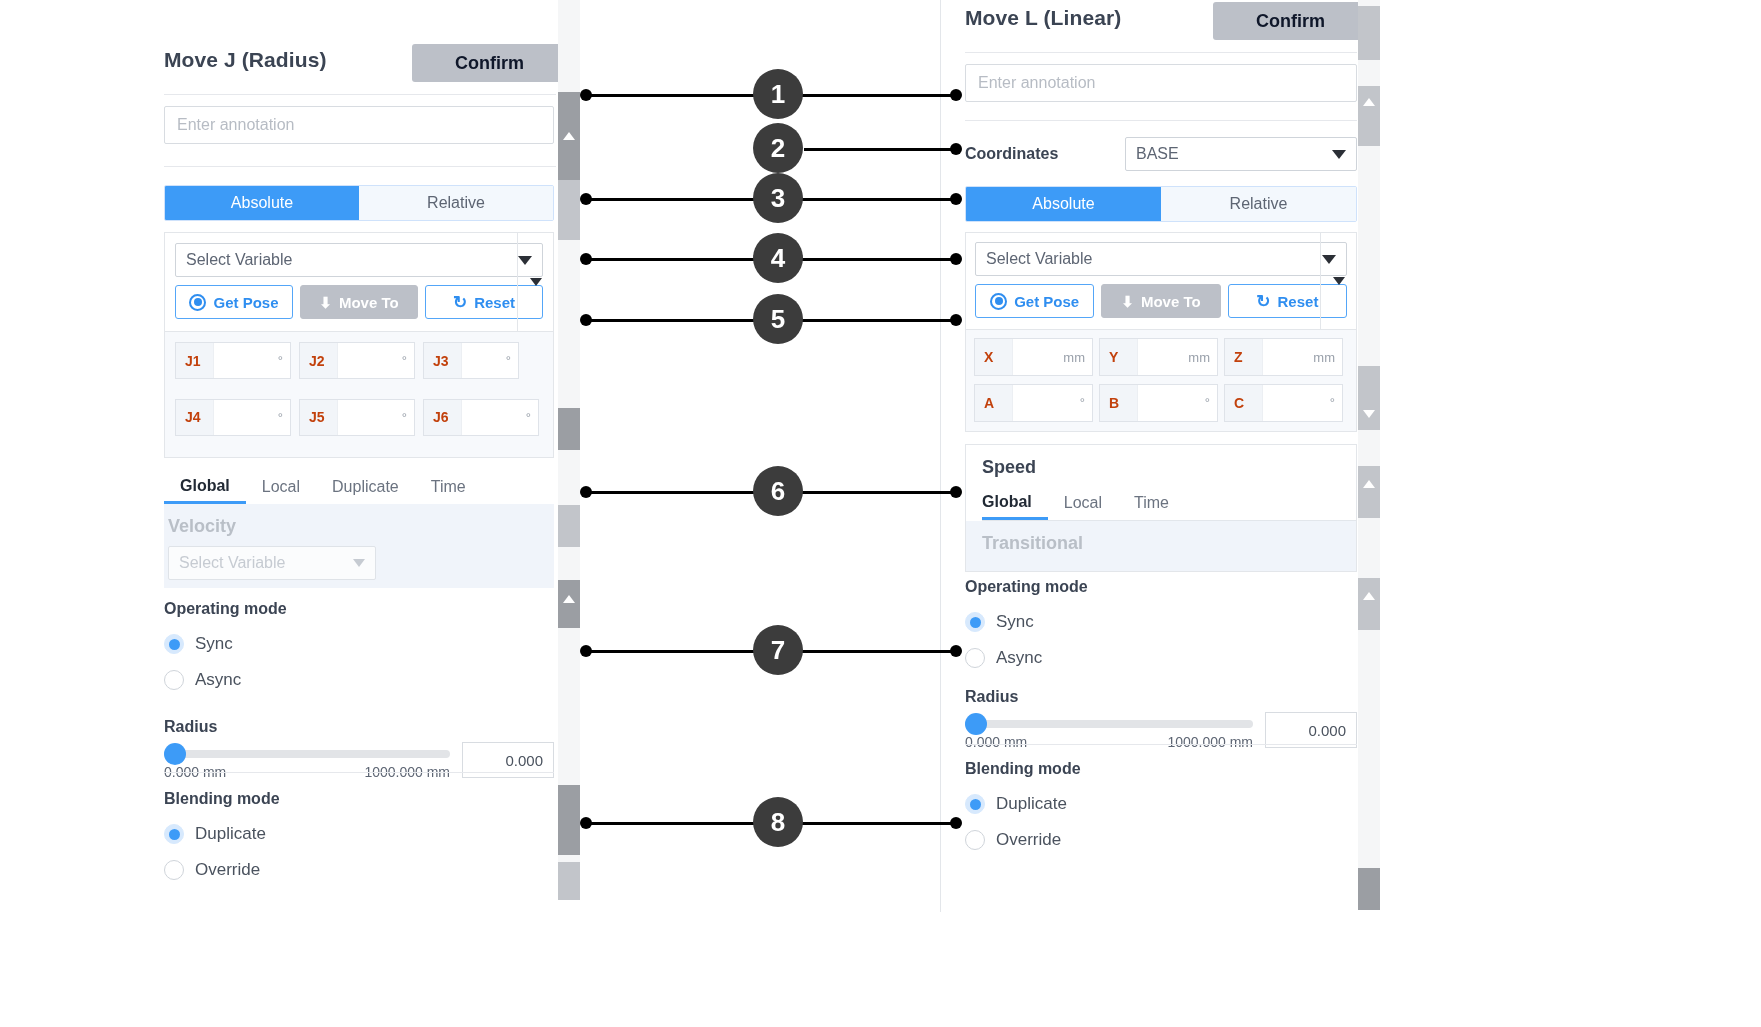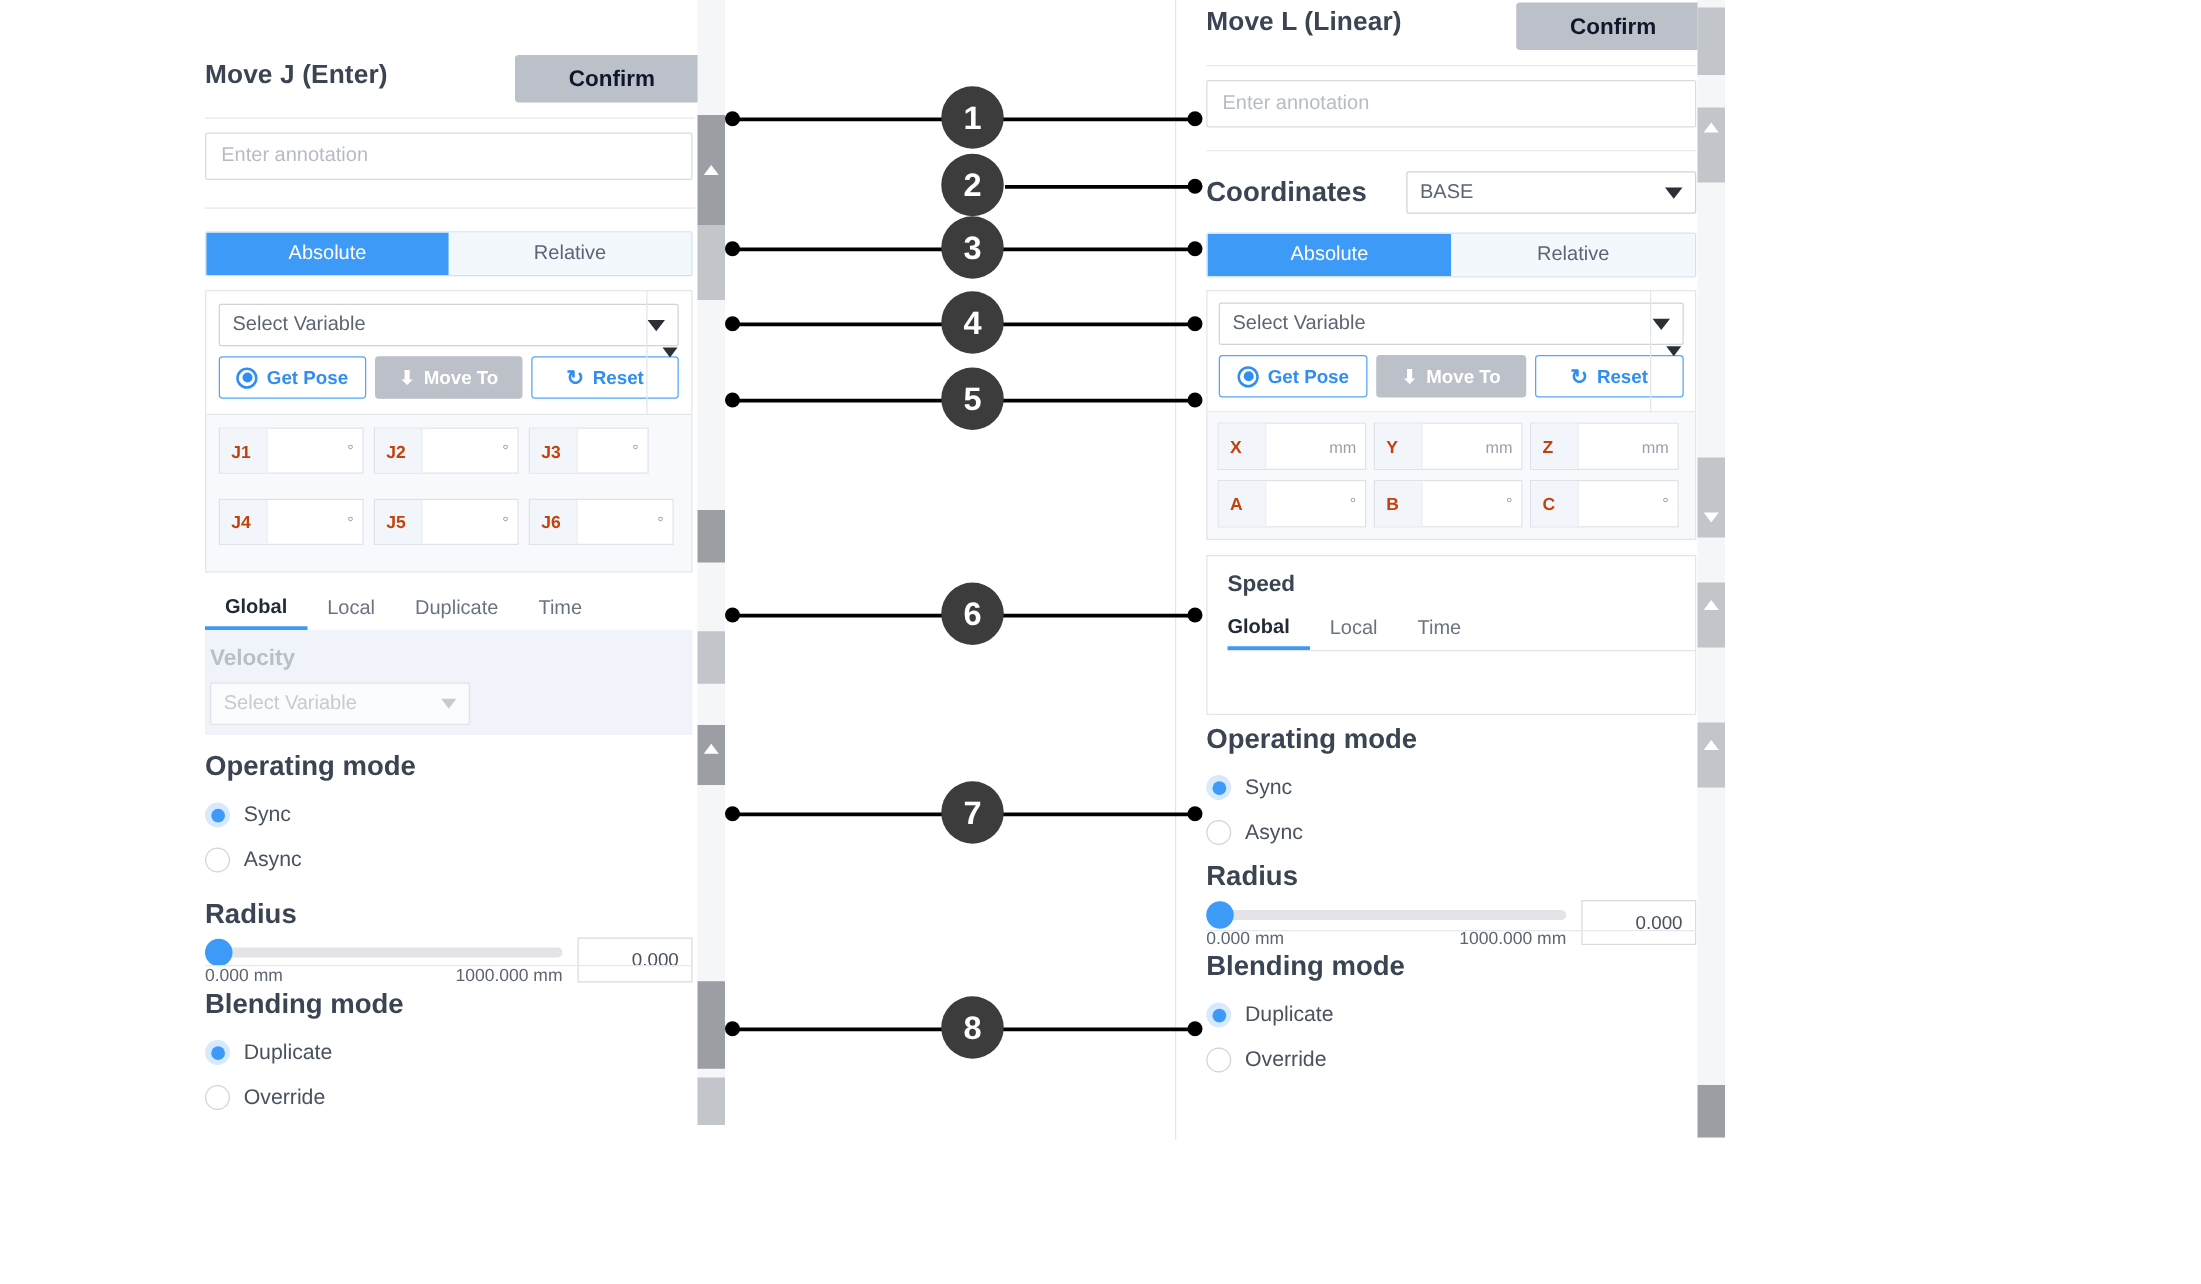--- a/index.html
+++ b/index.html
@@ -64,21 +64,21 @@
   .fcell .val { flex:1; display:flex; align-items:center; justify-content:flex-end; padding-right:7px;
                 font-size:13px; color:#9aa1ab; }
 
   .tabs { display:flex; border-bottom:1px solid #e2e6eb; }
   .tabs > div { padding:0 16px; height:34px; display:flex; align-items:center; font-size:16px; color:#6b7380; }
   .tabs > div.active { color:#222a35; font-weight:bold; border-bottom:3px solid #3d9bf7; }
 
   .shaded { background:#f0f4fa; }
   .shaded .gl { color:#b9bfc7; font-weight:bold; font-size:18px; }
 
-  .hdr { font-weight:bold; color:#3b4453; font-size:22px; }
+  .hdr { font-weight:bold; color:#3b4453; font-size:16px; }
 
   .radio-row { display:flex; align-items:center; gap:11px; height:30px; }
   .radio { width:20px;height:20px;border-radius:50%; border:1px solid #cfd4da; background:#fff; position:relative; }
   .radio.sel2 { background:#d7e9fd; border-color:#d7e9fd; }
   .radio.sel2::after {
     content:""; position:absolute; left:50%; top:50%; width:11px;height:11px; margin:-5.5px 0 0 -5.5px;
     border-radius:50%; background:#3d9bf7;
   }
   .radio-lbl { font-size:17px; color:#4a525e; }
 
@@ -105,21 +105,21 @@
   .lead { position:absolute; height:3px; background:#000; z-index:4; }
   .dot  { position:absolute; width:12px;height:12px;border-radius:50%; background:#000; z-index:5; }
 </style>
 </head>
 <body>
 
 <div class="stage">
 
   <div class="panel" style="left:140px; top:30px; width:440px; height:880px;">
 
-    <div style="position:absolute; left:24px; top:18px; font-size:21px;" class="panel-title">Move J (Enter)</div>
+    <div style="position:absolute; left:24px; top:18px; font-size:21px;" class="panel-title">Move J (Radius)</div>
     <div class="confirm-btn" style="position:absolute; left:272px; top:14px; width:155px; height:38px; font-size:18px;">Confirm</div>
 
     <div class="hr" style="position:absolute; left:24px; top:64px; width:392px;"></div>
 
     <div class="annot-input" style="position:absolute; left:24px; top:76px; width:390px; height:38px; font-size:16px;">Enter annotation</div>
 
     <div class="hr" style="position:absolute; left:24px; top:136px; width:392px;"></div>
 
     <div class="seg" style="position:absolute; left:24px; top:155px; width:390px;">
       <div class="on">Absolute</div>
@@ -329,20 +329,23 @@
       </div>
     </div>
 
     <div style="position:absolute; left:24px; top:452px; width:392px; height:128px; border:1px solid #e3e6ea; overflow:hidden;">
       <div class="hdr" style="padding:12px 0 8px 16px; font-size:18px;">Speed</div>
       <div class="tabs" style="margin-left:16px; border-bottom:1px solid #e2e6eb;">
         <div class="active" style="padding-left:0;">Global</div>
         <div>Local</div>
         <div>Time</div>
       </div>
+      <div class="shaded" style="height:60px; padding:12px 16px; overflow:hidden;">
+        <div class="gl">Transitional</div>
+      </div>
     </div>
 
     <div style="position:absolute; left:24px; top:586px; width:392px;">
       <div class="hdr">Operating mode</div>
       <div class="radio-row" style="margin-top:11px;">
         <span class="radio sel2"></span>
         <span class="radio-lbl">Sync</span>
       </div>
       <div class="radio-row" style="margin-top:6px;">
         <span class="radio"></span>

